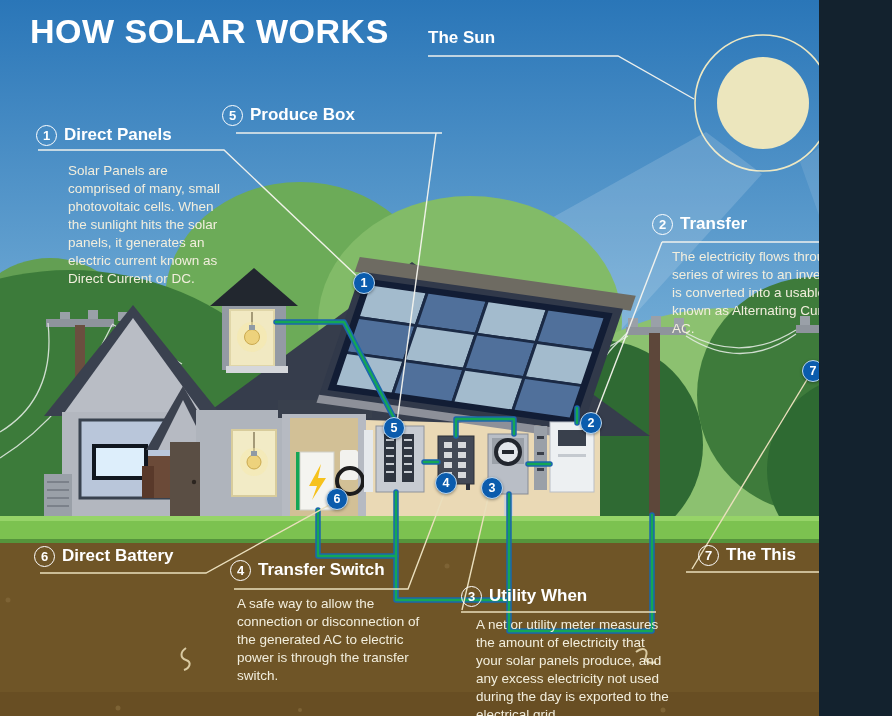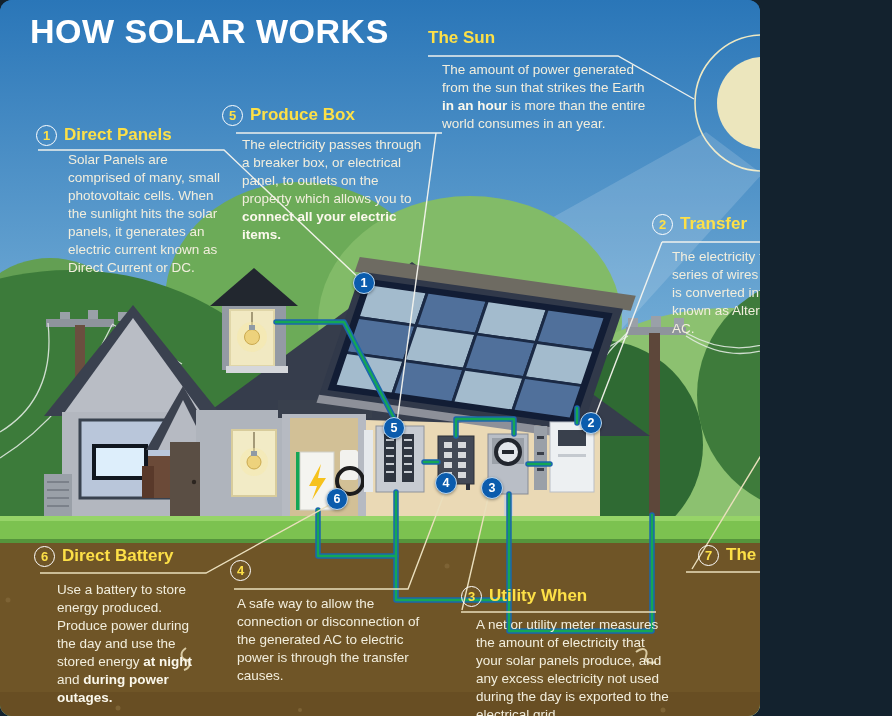--- a/index.html
+++ b/index.html
@@ -1,22 +1,22 @@
 <!DOCTYPE html>
 <html><head>
 <meta charset="utf-8">
 <style>
   html,body{margin:0;padding:0;background:#13222e;}
-  .stage{position:relative;width:760px;height:716px;overflow:hidden;
-         font-family:"Liberation Sans",sans-serif;background:#2a76b8;border-radius:12px;}
+  .stage{position:relative;width:819px;height:716px;overflow:hidden;
+         font-family:"Liberation Sans",sans-serif;background:#2a76b8;}
   svg.scene{position:absolute;left:0;top:0;}
   .title{position:absolute;left:30px;top:12px;margin:0;font-size:34px;font-weight:800;
          letter-spacing:.5px;color:#ffffff;white-space:nowrap;}
   .callout{position:absolute;color:#f2eedd;}
-  .co-head{display:flex;align-items:center;gap:7px;color:#fde047;font-weight:700;
+  .co-head{display:flex;align-items:center;gap:7px;color:#ffffff;font-weight:700;
            font-size:17px;white-space:nowrap;line-height:1.2;}
   .num{width:21px;height:21px;border:1.7px solid #ffffff;border-radius:50%;
        display:flex;align-items:center;justify-content:center;font-size:13px;
        font-weight:700;flex:0 0 auto;box-sizing:border-box;}
   .co-body{font-size:13.5px;line-height:1.33;margin:0;}
   .co-body .b{font-weight:700;color:#fbf8ec;}
   .marker{position:absolute;width:22px;height:22px;border-radius:50%;
           background:#0b5cad;border:1px solid #bcd7ee;box-sizing:border-box;
           color:#fff;font-weight:700;font-size:12.5px;display:flex;align-items:center;
           justify-content:center;box-shadow:0 1px 3px rgba(0,0,0,.35);}
@@ -283,60 +283,58 @@
 <div class="marker" style="left:481px;top:477px">3</div>
 <div class="marker" style="left:435px;top:472px">4</div>
 <div class="marker" style="left:383px;top:417px">5</div>
 <div class="marker" style="left:326px;top:488px">6</div>
 <div class="marker" style="left:802px;top:360px">7</div>
 
 <div class="callout" style="left:428px;top:28px">
   <div class="co-head">
     <span>The Sun</span>
   </div>
-  <p class="co-body" style="margin-left:14px;margin-top:13px;width:208px"><span>The amount of power generated from the sun that strikes the Earth </span><span class="b">in an hour</span><span> is more than the entire world consumes in an year.</span></p>
 </div>
 
 <div class="callout" style="left:36px;top:125px">
   <div class="co-head">
     <span class="num">1</span>
     <span>Direct Panels</span>
   </div>
-  <p class="co-body" style="margin-left:32px;margin-top:5px;width:162px"><span>Solar Panels are comprised of many, small photovoltaic cells. When the sunlight hits the solar panels, it generates an electric current known as Direct Current or DC.</span></p>
+  <p class="co-body" style="margin-left:32px;margin-top:16px;width:162px"><span>Solar Panels are comprised of many, small photovoltaic cells. When the sunlight hits the solar panels, it generates an electric current known as Direct Current or DC.</span></p>
 </div>
 
 <div class="callout" style="left:222px;top:105px">
   <div class="co-head">
     <span class="num">5</span>
     <span>Produce Box</span>
   </div>
-  <p class="co-body" style="margin-left:20px;margin-top:10px;width:188px"><span>The electricity passes through a breaker box, or electrical panel, to outlets on the property which allows you to </span><span class="b">connect all your electric items.</span></p>
 </div>
 
 <div class="callout" style="left:652px;top:214px">
   <div class="co-head">
     <span class="num">2</span>
     <span>Transfer</span>
   </div>
   <p class="co-body" style="margin-left:20px;margin-top:13px;width:210px"><span>The electricity flows through a series of wires to an inverter and it is converted into a usable power known as Alternating Current, or AC.</span></p>
 </div>
 
 <div class="callout" style="left:34px;top:546px">
   <div class="co-head">
     <span class="num">6</span>
     <span>Direct Battery</span>
   </div>
-  <p class="co-body" style="margin-left:23px;margin-top:14px;width:150px"><span>Use a battery to store energy produced. Produce power during the day and use the stored energy </span><span class="b">at night</span><span> and </span><span class="b">during power outages.</span></p>
 </div>
 
 <div class="callout" style="left:230px;top:560px">
   <div class="co-head">
     <span class="num">4</span>
-  </div>
-  <p class="co-body" style="margin-left:7px;margin-top:14px;width:194px"><span>A safe way to allow the connection or disconnection of the generated AC to electric power is through the transfer causes.</span></p>
+    <span>Transfer Switch</span>
+  </div>
+  <p class="co-body" style="margin-left:7px;margin-top:14px;width:194px"><span>A safe way to allow the connection or disconnection of the generated AC to electric power is through the transfer switch.</span></p>
 </div>
 
 <div class="callout" style="left:461px;top:586px">
   <div class="co-head">
     <span class="num">3</span>
     <span>Utility When</span>
   </div>
   <p class="co-body" style="margin-left:15px;margin-top:9px;width:198px"><span>A net or utility meter measures the amount of electricity that your solar panels produce, and any excess electricity not used during the day is exported to the electrical grid.</span></p>
 </div>
 

